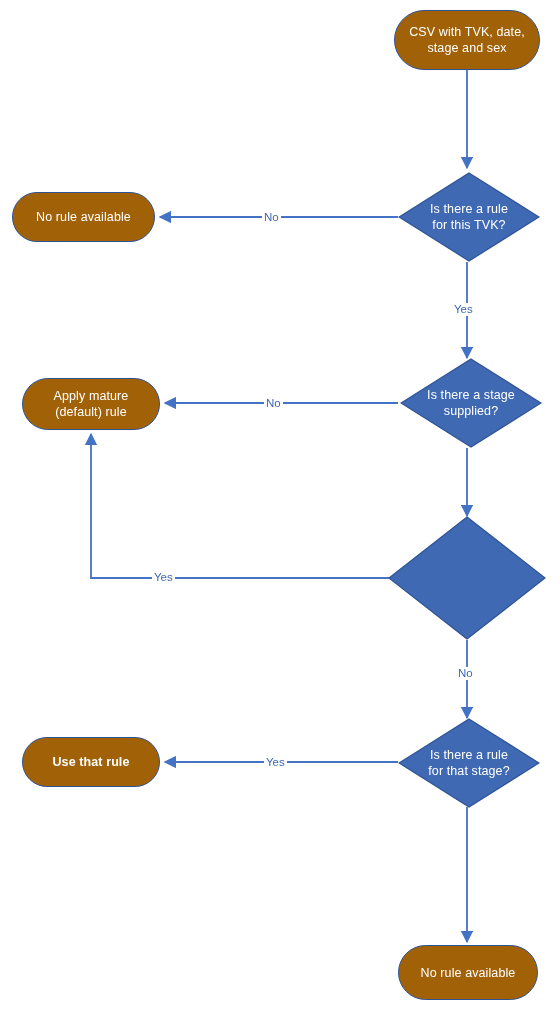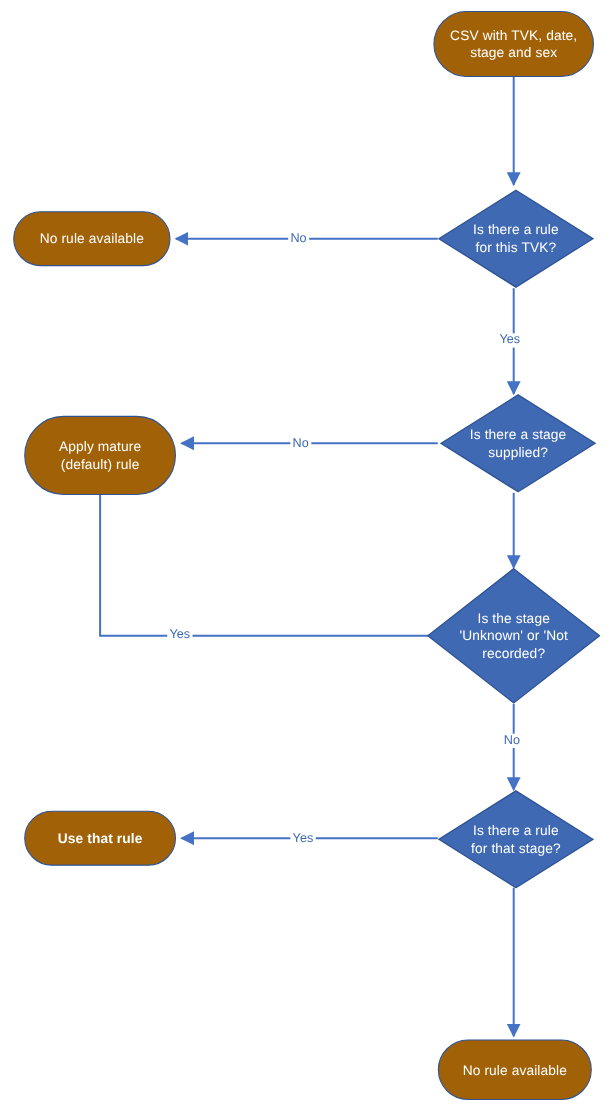--- a/index.html
+++ b/index.html
@@ -122,32 +122,29 @@
   </div>
 
   <div class="node decision" style="left:400px; top:358px; width:142px; height:90px;">
     <svg class="diamond-shape" viewBox="0 0 142 90" preserveAspectRatio="none">
       <polygon points="71,1 141,45 71,89 1,45" fill="#3F69B2" stroke="#2E5395" stroke-width="1.2"></polygon>
     </svg>
     <span class="label">Is there a stage
 supplied?</span>
   </div>
 
-  <div class="node terminator" style="left:22px; top:378px; width:138px; height:72px;">
+  <div class="node terminator" style="left:22px; top:378px; width:138px; height:52px;">
     <span class="label">Apply mature
 (default) rule</span>
   </div>
 
   <div class="node decision" style="left:388px; top:516px; width:158px; height:124px;">
     <svg class="diamond-shape" viewBox="0 0 158 124" preserveAspectRatio="none">
       <polygon points="79,1 157,62 79,123 1,62" fill="#3F69B2" stroke="#2E5395" stroke-width="1.2"></polygon>
     </svg>
-    <span class="label">Is the stage
-'Unknown' or 'Not
-recorded?</span>
   </div>
 
   <div class="node decision" style="left:398px; top:718px; width:142px; height:90px;">
     <svg class="diamond-shape" viewBox="0 0 142 90" preserveAspectRatio="none">
       <polygon points="71,1 141,45 71,89 1,45" fill="#3F69B2" stroke="#2E5395" stroke-width="1.2"></polygon>
     </svg>
     <span class="label">Is there a rule
 for that stage?</span>
   </div>
 

